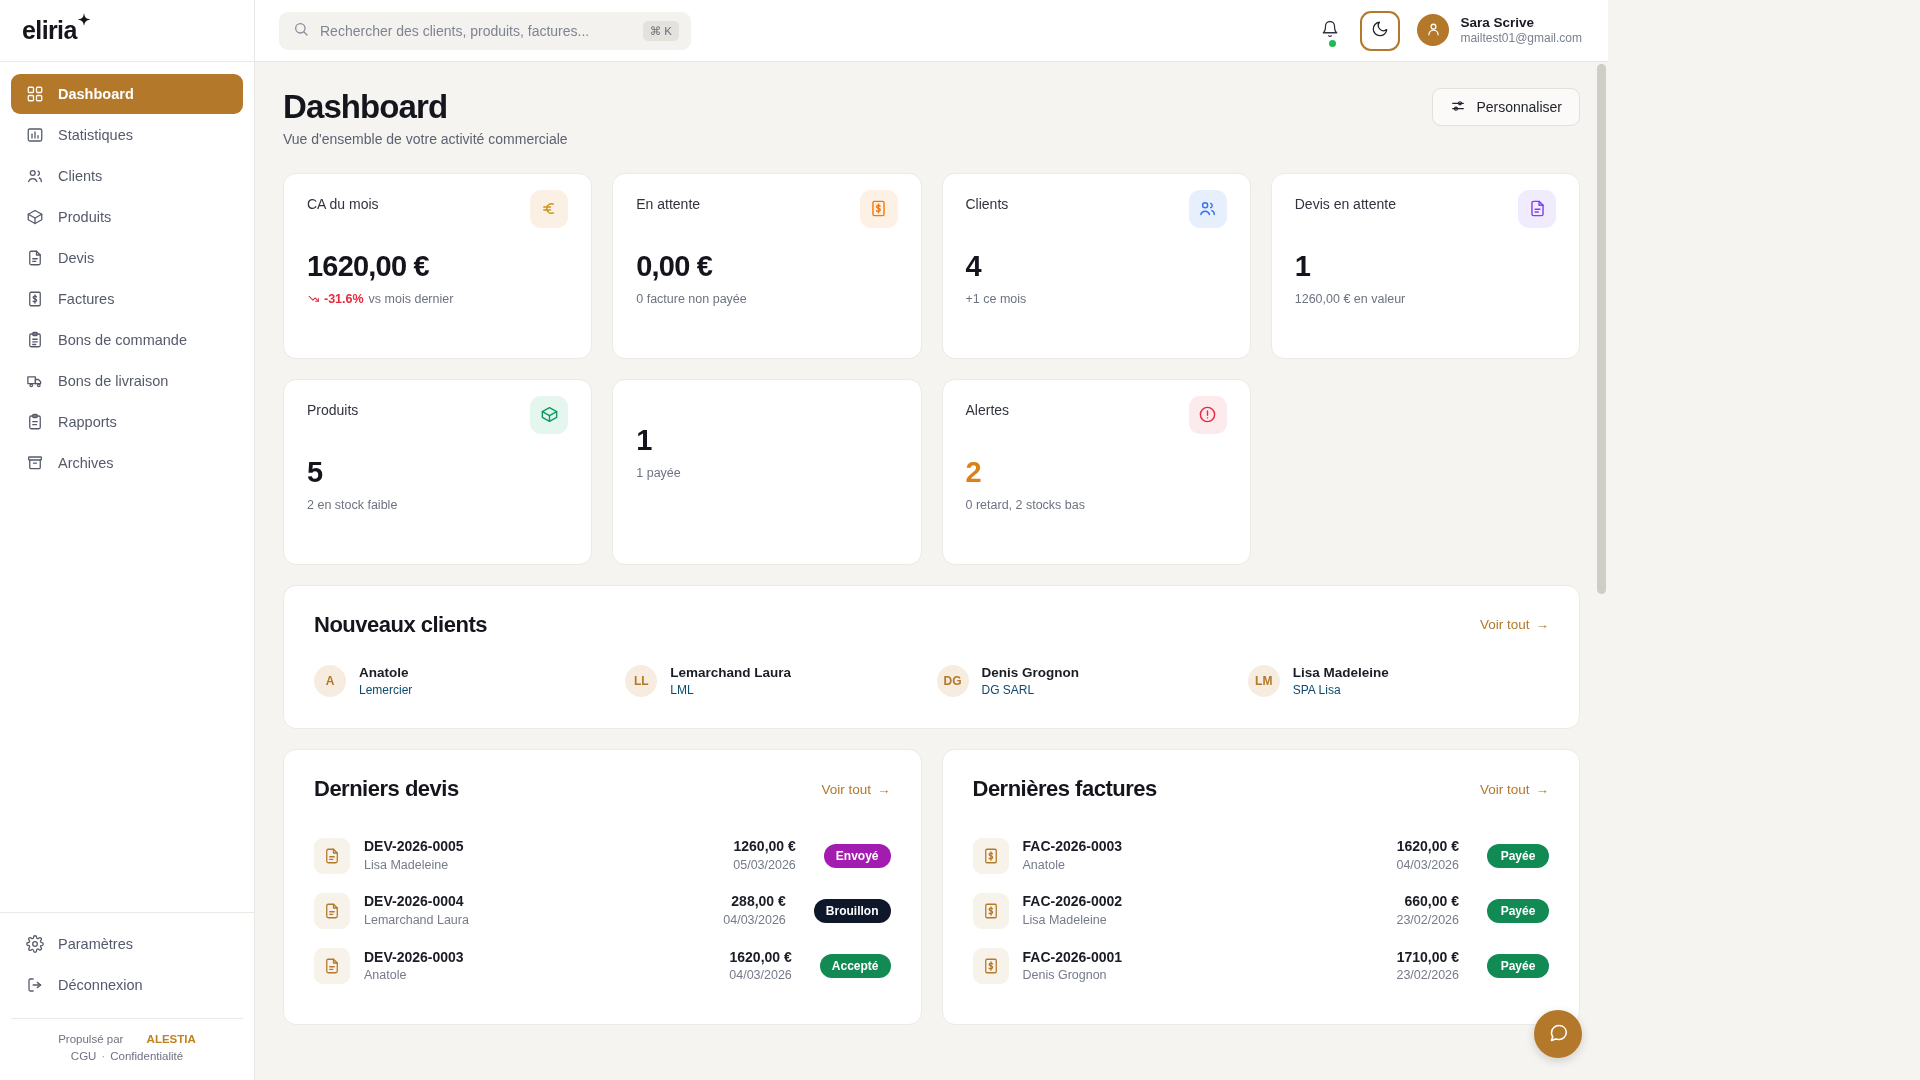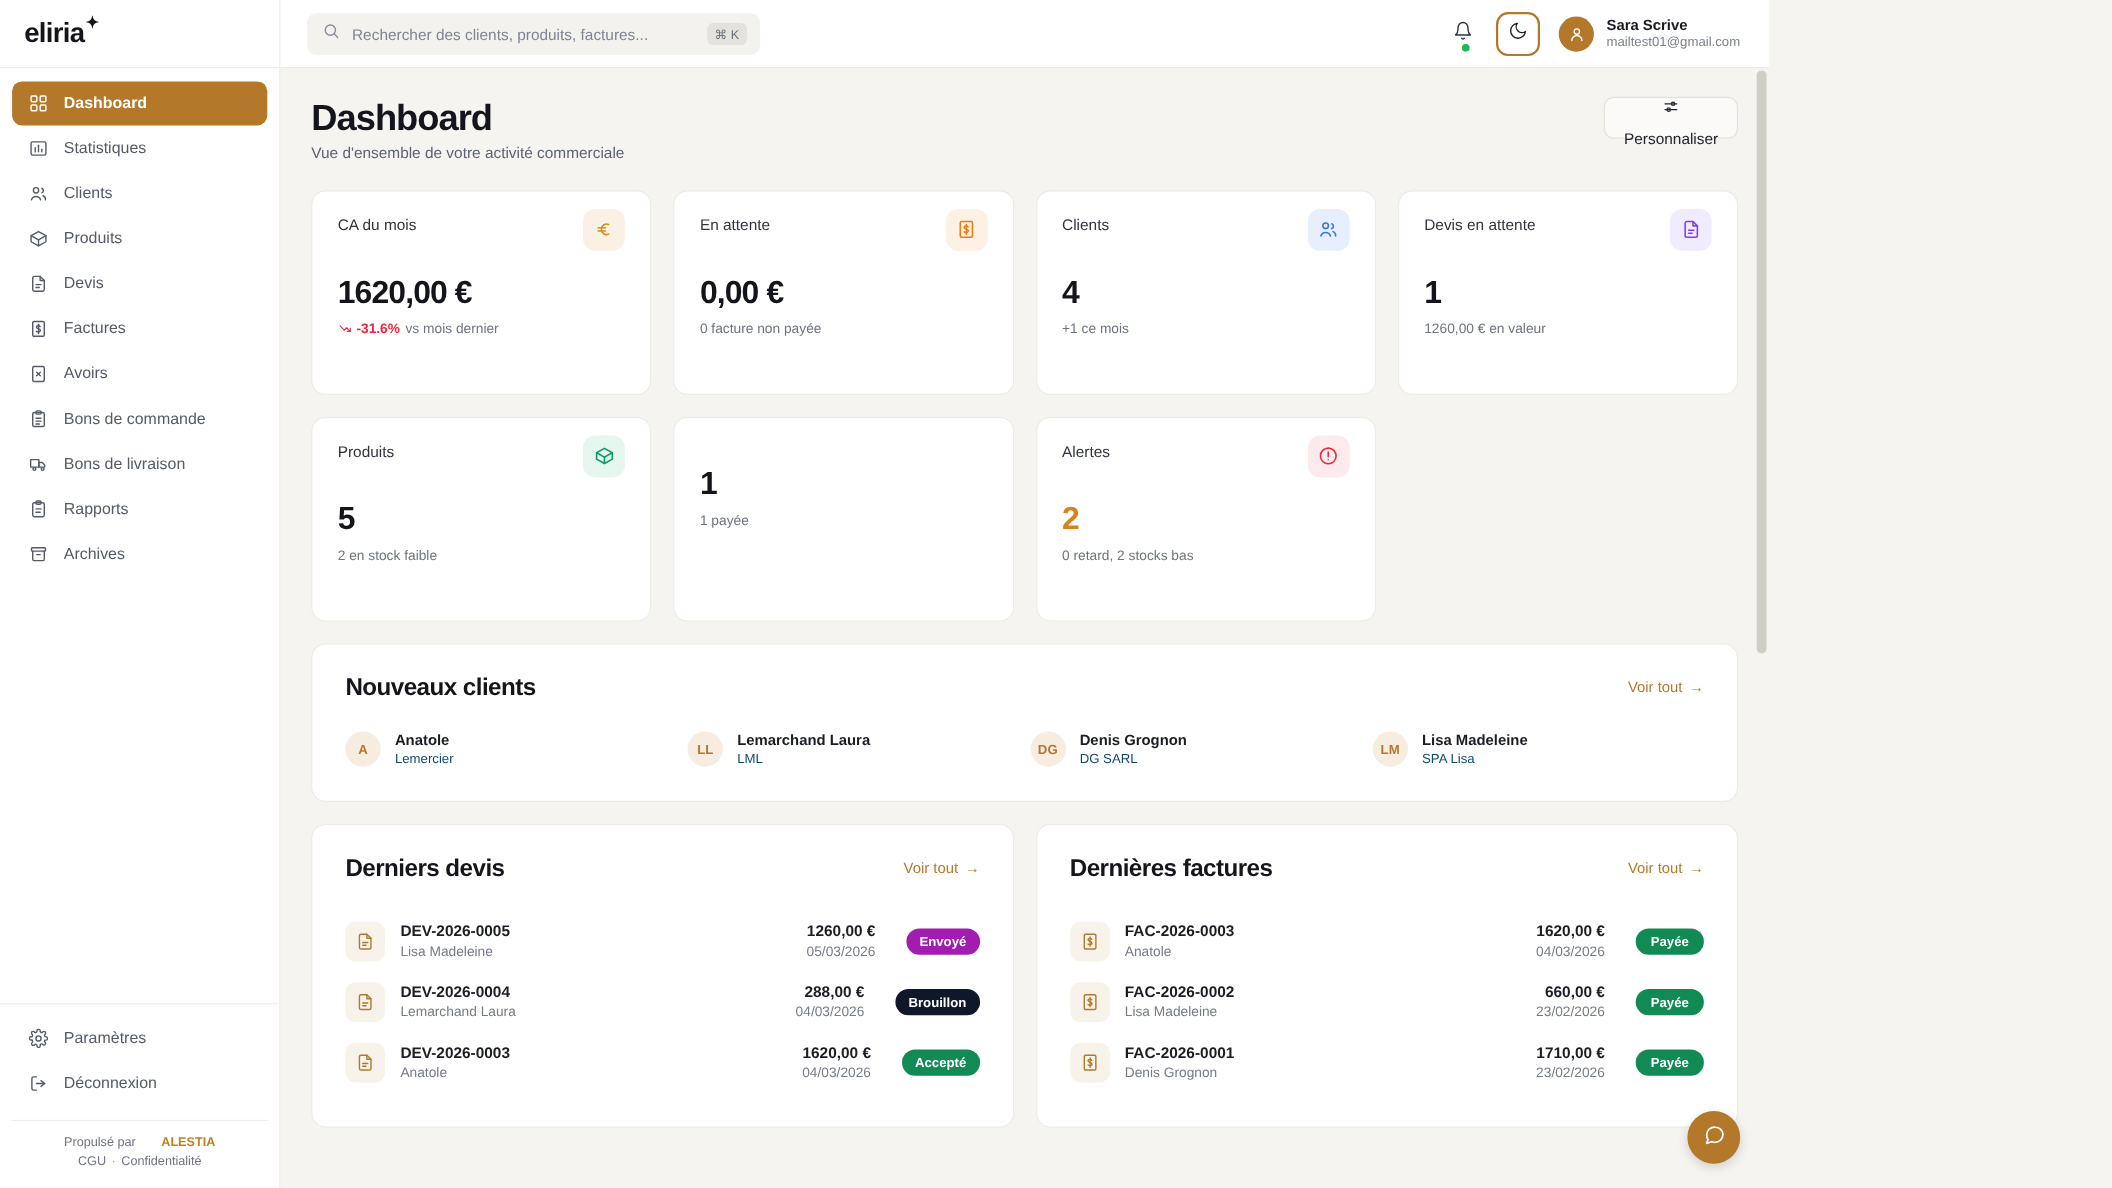--- a/index.html
+++ b/index.html
@@ -57,38 +57,38 @@
   .kbd { background: #e4e2dc; color: #6b707e; font-size: 11.5px; border-radius: 5px; padding: 3px 7px; }
   .top-right { margin-left: auto; display: flex; align-items: center; gap: 17px; }
   .bell-wrap { position: relative; width: 26px; height: 26px; display: flex; align-items: center; justify-content: center; cursor: pointer; }
   .bell-wrap svg { width: 18px; height: 18px; stroke: #303340; fill: none; stroke-width: 1.7; stroke-linecap: round; stroke-linejoin: round; }
   .bell-dot { position: absolute; bottom: -3px; left: 12px; width: 7px; height: 7px; border-radius: 50%; background: #1db954; }
   .theme-btn {
     width: 40px; height: 40px; border-radius: 11px; border: 2px solid #b3782a;
     background: #fff; display: flex; align-items: center; justify-content: center; cursor: pointer;
   }
   .theme-btn svg { width: 18px; height: 18px; stroke: #20222c; fill: none; stroke-width: 1.7; stroke-linecap: round; stroke-linejoin: round; }
-  .user { display: flex; align-items: flex-end; gap: 11px; cursor: pointer; }
+  .user { display: flex; align-items: flex-start; gap: 11px; cursor: pointer; }
   .avatar-circ {
     width: 32px; height: 32px; border-radius: 50%; background: #b3782a;
     display: flex; align-items: center; justify-content: center;
   }
   .avatar-circ svg { width: 17px; height: 17px; stroke: #fff; fill: none; stroke-width: 1.8; stroke-linecap: round; stroke-linejoin: round; }
   .uname { font-size: 13.5px; font-weight: 700; color: #191b23; line-height: 1.3; }
   .umail { font-size: 12px; color: #7b8090; line-height: 1.3; }
 
   .content { flex: 1 1 auto; overflow: hidden; padding: 26px 28px 0 28px; position: relative; }
 
   .page-head { display: flex; align-items: flex-start; margin-bottom: 26px; }
   .page-title { font-size: 33px; font-weight: 700; letter-spacing: -0.9px; color: #15161d; line-height: 1.15; }
   .page-sub { font-size: 14px; color: #5d6272; margin-top: 5px; }
   .perso-btn {
     margin-left: auto; display: flex; align-items: center; gap: 10px;
     height: 38px; padding: 0 17px; border: 1px solid #e2e0da; border-radius: 9px;
-    background: #fbfaf8; font-size: 14px; color: #22242e; cursor: pointer; flex-direction: column;
+    background: #fbfaf8; font-size: 14px; color: #22242e; cursor: pointer;
   }
   .perso-btn svg { width: 16px; height: 16px; stroke: #22242e; fill: none; stroke-width: 1.7; stroke-linecap: round; }
 
   .kpi-row { display: grid; grid-template-columns: repeat(4, 1fr); gap: 20px; margin-bottom: 20px; }
   .kpi-row.r2 { grid-template-columns: repeat(4, 1fr); }
   .kpi {
     background: #fff; border: 1px solid #eceae4; border-radius: 13px;
     padding: 22px 23px 24px 23px; height: 186px; position: relative;
   }
   .kpi-top { display: flex; align-items: flex-start; }
@@ -219,30 +219,20 @@
               <rect x="5" y="3" width="14" height="18" rx="1.6"></rect>
               <line x1="12" y1="6.5" x2="12" y2="17.5"></line>
               <path d="M14 9.2a2.6 2.6 0 0 0-2.3-1.1c-1.3 0-2.2.7-2.2 1.8s.9 1.5 2.3 1.8 2.4.8 2.4 2-1 1.9-2.4 1.9A2.8 2.8 0 0 1 9.5 15"></path>
             </svg>
           </span>
           <span>Factures</span>
         </div>
         <div class="nav-item">
           <span class="ico">
             <svg viewBox="0 0 24 24" stroke="currentColor">
-              <rect x="5" y="3" width="14" height="18" rx="1.8"></rect>
-              <line x1="9.8" y1="9.8" x2="14.2" y2="14.2"></line>
-              <line x1="14.2" y1="9.8" x2="9.8" y2="14.2"></line>
-            </svg>
-          </span>
-          <span>Avoirs</span>
-        </div>
-        <div class="nav-item">
-          <span class="ico">
-            <svg viewBox="0 0 24 24" stroke="currentColor">
               <rect x="5" y="4" width="14" height="17" rx="2"></rect>
               <rect x="9" y="2" width="6" height="4" rx="1.2"></rect>
               <line x1="9" y1="11" x2="15" y2="11"></line>
               <line x1="9" y1="14.5" x2="15" y2="14.5"></line>
               <line x1="9" y1="18" x2="13" y2="18"></line>
             </svg>
           </span>
           <span>Bons de commande</span>
         </div>
         <div class="nav-item">

